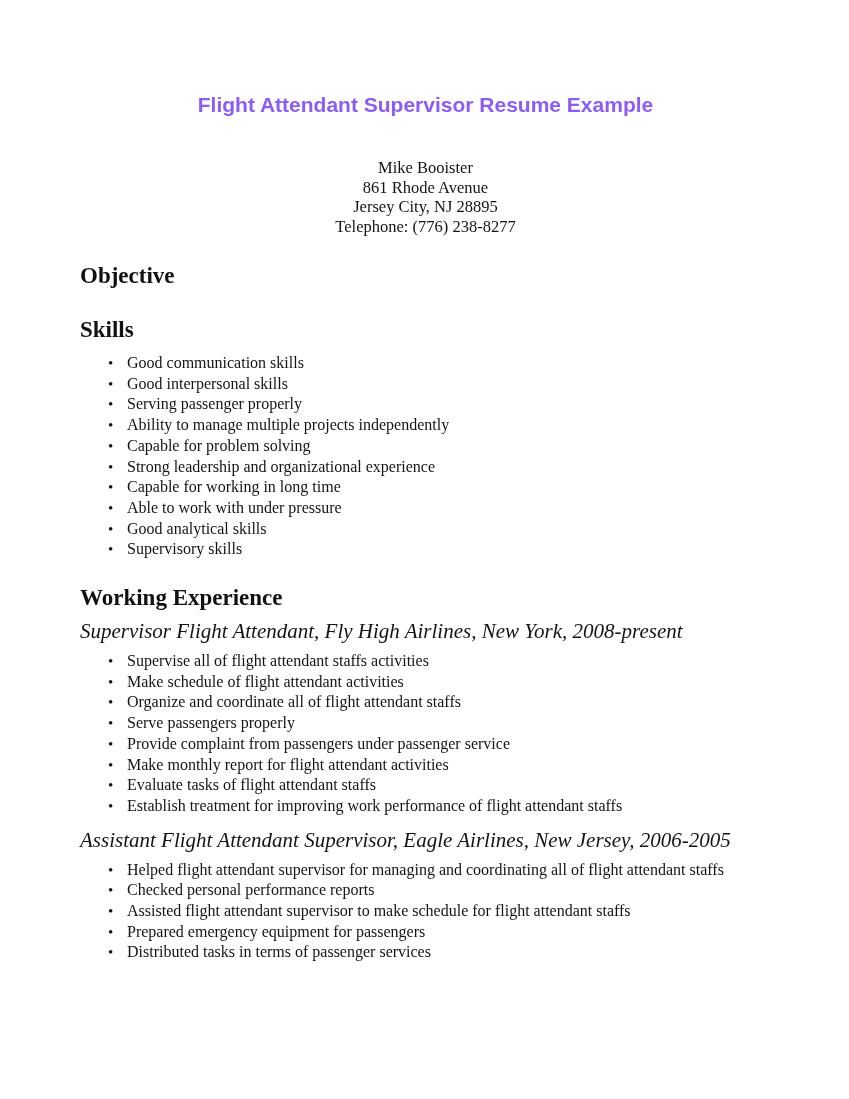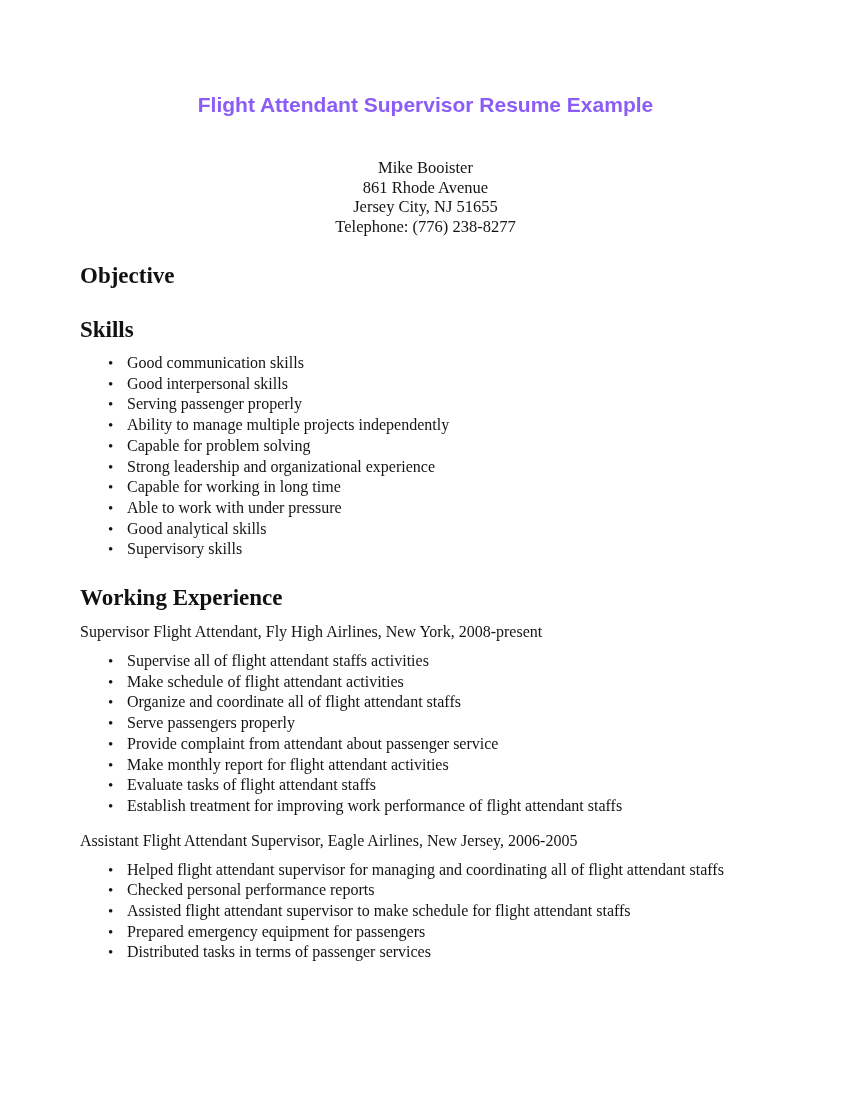--- a/index.html
+++ b/index.html
@@ -60,39 +60,40 @@
     font-size: 16px;
     line-height: 20.7px;
   }
   .bullet-list li::before {
     content: "\2022";
     position: absolute;
     left: -19px;
     font-size: 15px;
   }
   .job-title {
-    font-size: 16px;
+    font-style: italic;
+    font-size: 21px;
     line-height: 21px;
     margin: 9px 0 0 0;
   }
   .job-title.second { margin-top: 13px; }
   .job .bullet-list { margin-top: 9px; }
 </style>
 </head>
 <body>
 
 <div class="page">
 
   <h1 class="doc-title">Flight Attendant Supervisor Resume Example</h1>
 
   <div class="contact">
     <div class="contact-name">Mike Booister</div>
     <div>
         <div>861 Rhode Avenue</div>
-        <div>Jersey City, NJ 51655</div>
+        <div>Jersey City, NJ 28895</div>
         <div>Telephone: (776) 238-8277</div>
       </div>
   </div>
 
   <section>
     <h2 class="section-heading heading-objective">Objective</h2>
   </section>
 
   <section>
     <h2 class="section-heading heading-skills">Skills</h2>
@@ -113,21 +114,21 @@
   <section>
     <h2 class="section-heading heading-experience">Working Experience</h2>
 
     <div class="job">
       <p class="job-title">Supervisor Flight Attendant, Fly High Airlines, New York, 2008-present</p>
       <ul class="bullet-list">
           <li>Supervise all of flight attendant staffs activities</li>
           <li>Make schedule of flight attendant activities</li>
           <li>Organize and coordinate all of flight attendant staffs</li>
           <li>Serve passengers properly</li>
-          <li>Provide complaint from attendant about passenger service</li>
+          <li>Provide complaint from passengers under passenger service</li>
           <li>Make monthly report for flight attendant activities</li>
           <li>Evaluate tasks of flight attendant staffs</li>
           <li>Establish treatment for improving work performance of flight attendant staffs</li>
         </ul>
     </div>
 
     <div class="job">
       <p class="job-title second">Assistant Flight Attendant Supervisor, Eagle Airlines, New Jersey, 2006-2005</p>
       <ul class="bullet-list">
           <li>Helped flight attendant supervisor for managing and coordinating all of flight attendant staffs</li>

